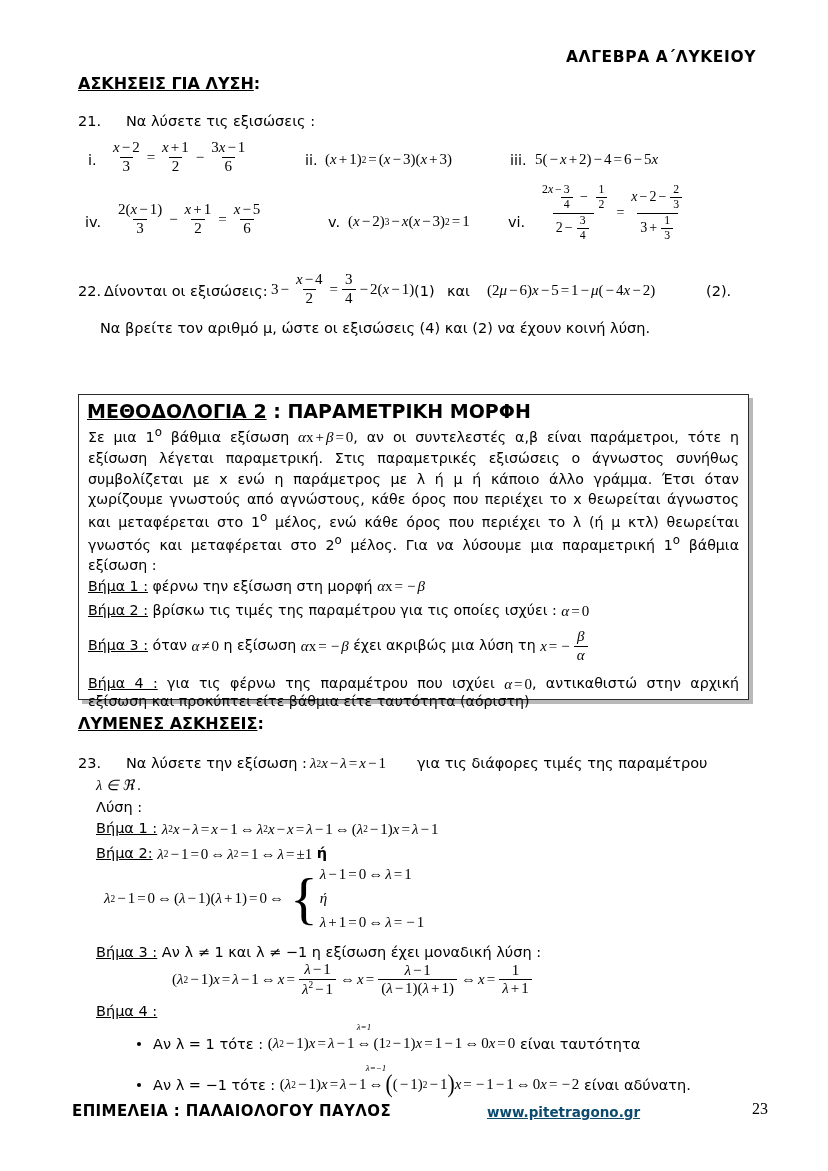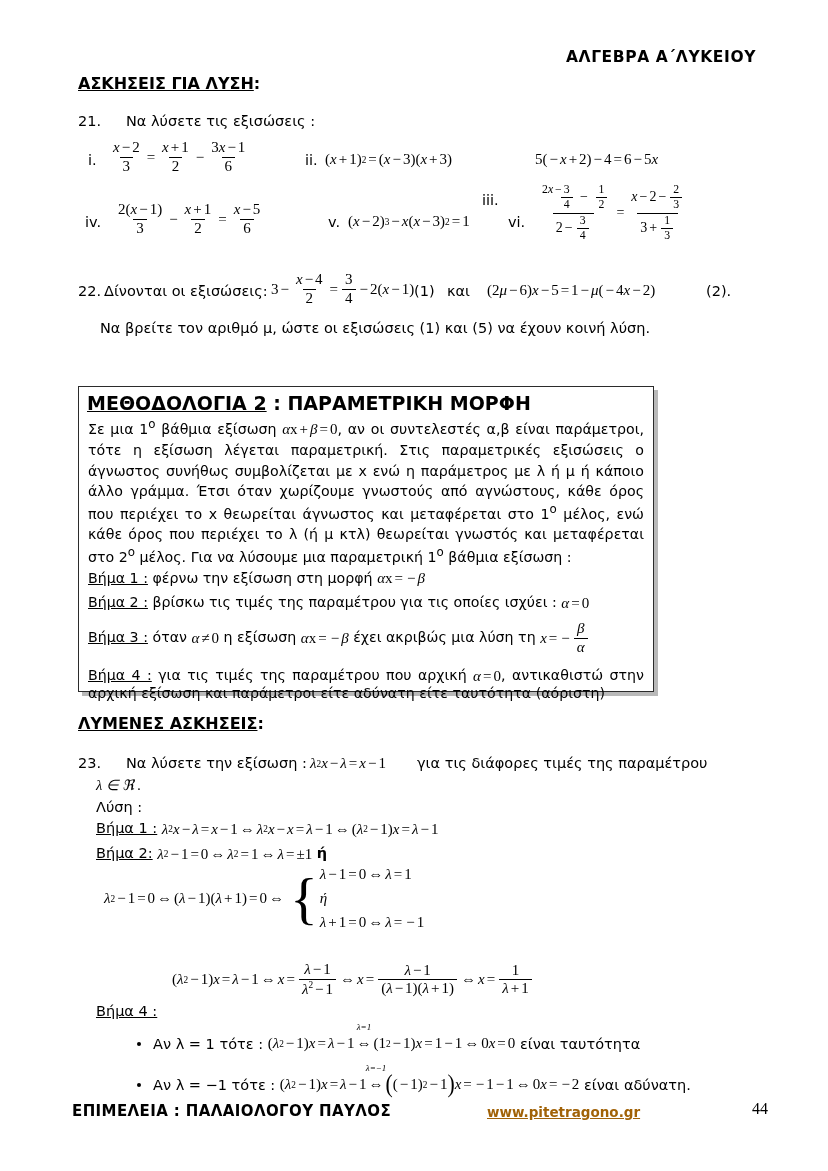--- a/index.html
+++ b/index.html
@@ -81,22 +81,22 @@
   .frac > .d {
     border-top: 1px solid #000;
     padding: 1px 3px 0 3px;
   }
   .frac.small { font-size: 0.84em; align-items: flex-end; }
 
   
   .meth-box {
     position: absolute;
     left: 78px;
-    top: 386px;
-    width: 576px;
+    top: 394px;
+    width: 671px;
     height: 306px;
     border: 1.6px solid #2b2b2b;
     background: #ffffff;
     box-sizing: border-box;
     box-shadow: 4px 4px 0 0 #b9b9b9;
   }
   .meth-title {
     font-size: 19px;
     font-weight: bold;
     font-family: "DejaVu Sans", sans-serif;
@@ -183,21 +183,21 @@
     font-weight: bold;
     letter-spacing: 0.4px;
     font-family: "DejaVu Sans", sans-serif;
   }
   .footer-link {
     position: absolute;
     left: 487px;
     top: 1104px;
     font-size: 13.5px;
     font-weight: bold;
-    color: #a16207;
+    color: #0c4a6e;
     text-decoration: underline;
     font-family: "DejaVu Sans", sans-serif;
   }
   .footer-page {
     position: absolute;
     left: 752px;
     top: 1100px;
     font-size: 16px;
     font-family: "Liberation Serif", serif;
   }
@@ -240,21 +240,21 @@
           <span class="d up">6</span>
         </span>
     </span>
   </div>
 
   <div class="para" style="left:305px; top:152px;">ii.</div>
   <div style="position:absolute; left:325px; top:150px;">
     <span class="math"><span class="up">(</span>x<span class="op">+</span><span class="up">1)</span><sup class="exn">2</sup><span class="op">=</span><span class="up">(</span>x<span class="op">−</span><span class="up">3)(</span>x<span class="op">+</span><span class="up">3)</span></span>
   </div>
 
-  <div class="para" style="left:482px; top:152px;margin-top:40px;">iii.</div>
+  <div class="para" style="left:510px; top:152px;">iii.</div>
   <div style="position:absolute; left:535px; top:150px;">
     <span class="math"><span class="up">5(</span><span class="op">−</span>x<span class="op">+</span><span class="up">2)</span><span class="op">−</span><span class="up">4</span><span class="op">=</span><span class="up">6</span><span class="op">−</span><span class="up">5</span>x</span>
   </div>
 
   <div class="para" style="left:85px; top:214px;">iv.</div>
   <div style="position:absolute; left:113px; top:202px;">
     <span class="math">
       <span class="frac">
           <span class="n"><span class="up">2(</span>x<span class="op">−</span><span class="up">1)</span></span>
           <span class="d up">3</span>
@@ -327,21 +327,21 @@
         </span>
       <span class="op">−</span><span class="up">2(</span>x<span class="op">−</span><span class="up">1)</span>
     </span>
   </div>
   <div class="para" style="left:414px; top:283px;">(1)</div>
   <div class="para" style="left:447px; top:283px;">και</div>
   <div style="position:absolute; left:487px; top:281px;">
     <span class="math"><span class="up">(2</span>μ<span class="op">−</span><span class="up">6)</span>x<span class="op">−</span><span class="up">5</span><span class="op">=</span><span class="up">1</span><span class="op">−</span>μ<span class="up">(</span><span class="op">−</span><span class="up">4</span>x<span class="op">−</span><span class="up">2)</span></span>
   </div>
   <div class="para" style="left:706px; top:283px;">(2).</div>
-  <div class="para" style="left:100px; top:320px;">Να βρείτε τον αριθμό μ, ώστε οι εξισώσεις (1) και (5) να έχουν κοινή λύση.</div>
+  <div class="para" style="left:100px; top:320px;">Να βρείτε τον αριθμό μ, ώστε οι εξισώσεις (4) και (2) να έχουν κοινή λύση.</div>
 
   <div class="meth-box">
     <div class="meth-title">
       <span class="u">ΜΕΘΟΔΟΛΟΓΙΑ 2</span>
       <span>: ΠΑΡΑΜΕΤΡΙΚΗ ΜΟΡΦΗ</span>
     </div>
 
     <div class="meth-body">
       <p>
         <span>Σε μια 1</span><sup>ο</sup><span> βάθμια εξίσωση</span>
@@ -369,22 +369,22 @@
       <span class="math">α<span class="up">x</span><span class="op">=</span><span class="op">−</span>β</span>
       <span>έχει ακριβώς μια λύση τη</span>
       <span class="math">x<span class="op">=</span><span class="op">−</span><span class="frac">
             <span class="n">β</span>
             <span class="d">α</span>
           </span></span>
     </div>
 
     <div class="step-line wrap" style="margin-top:12px;">
       <span class="step-lab">Βήμα  4 :</span>
-      <span>για τις τιμές της παραμέτρου που αρχική</span>
-      <span class="math">α<span class="op">=</span><span class="up">0</span></span><span>, αντικαθιστώ στην αρχική εξίσωση και παράμετροι είτε αδύνατη είτε ταυτότητα (αόριστη)</span>
+      <span>για τις φέρνω της παραμέτρου που ισχύει</span>
+      <span class="math">α<span class="op">=</span><span class="up">0</span></span><span>, αντικαθιστώ στην αρχική εξίσωση και προκύπτει είτε βάθμια είτε ταυτότητα (αόριστη)</span>
     </div>
   </div>
 
   <div class="sect-title" style="left:78px; top:714px;">
     <span class="u">ΛΥΜΕΝΕΣ ΑΣΚΗΣΕΙΣ</span><span>:</span>
   </div>
 
   <div class="para" style="left:78px; top:755px;">23.</div>
   <div class="para" style="left:126px; top:755px;">Να λύσετε την εξίσωση :</div>
   <div style="position:absolute; left:310px; top:754px;">
@@ -408,20 +408,24 @@
   <div class="brace-group" style="left:104px; top:866px;">
     <span class="math" style="margin-right:4px;">λ<sup class="exn">2</sup><span class="op">−</span><span class="up">1</span><span class="op">=</span><span class="up">0</span><span class="op">⇔</span><span class="up">(</span>λ<span class="op">−</span><span class="up">1)(</span>λ<span class="op">+</span><span class="up">1)</span><span class="op">=</span><span class="up">0</span><span class="op">⇔</span></span>
     <span class="brace">{</span>
     <div class="brace-rows">
       <span class="math">λ<span class="op">−</span><span class="up">1</span><span class="op">=</span><span class="up">0</span><span class="op">⇔</span>λ<span class="op">=</span><span class="up">1</span></span>
       <span class="math">ή</span>
       <span class="math">λ<span class="op">+</span><span class="up">1</span><span class="op">=</span><span class="up">0</span><span class="op">⇔</span>λ<span class="op">=</span><span class="op">−</span><span class="up">1</span></span>
     </div>
   </div>
 
+  <div style="position:absolute; left:96px; top:944px; font-size:14.5px; font-family:'DejaVu Sans',sans-serif; white-space:nowrap;">
+    <span class="step-lab">Βήμα  3 :</span>
+    <span>Αν λ ≠ 1 και λ ≠ −1 η εξίσωση έχει μοναδική λύση :</span>
+  </div>
   <div style="position:absolute; left:172px; top:962px;">
     <span class="math">
       <span class="up">(</span>λ<sup class="exn">2</sup><span class="op">−</span><span class="up">1)</span>x<span class="op">=</span>λ<span class="op">−</span><span class="up">1</span><span class="op">⇔</span>x<span class="op">=</span>
       <span class="frac">
           <span class="n">λ<span class="op">−</span><span class="up">1</span></span>
           <span class="d">λ<sup class="exn">2</sup><span class="op">−</span><span class="up">1</span></span>
         </span>
       <span class="op">⇔</span>x<span class="op">=</span>
       <span class="frac">
           <span class="n">λ<span class="op">−</span><span class="up">1</span></span>
@@ -452,15 +456,15 @@
     <span class="bullet-dot"></span>
     <span>Αν λ = −1 τότε :</span>&nbsp;
     <span class="math">
       <span class="up">(</span>λ<sup class="exn">2</sup><span class="op">−</span><span class="up">1)</span>x<span class="op">=</span>λ<span class="op">−</span><span class="up">1</span><span class="overlab"><span class="lab">λ=−1</span><span class="op">⇔</span></span><span class="tall-paren">(</span><span class="up">(</span><span class="op">−</span><span class="up">1)</span><sup class="exn">2</sup><span class="op">−</span><span class="up">1</span><span class="tall-paren">)</span>x<span class="op">=</span><span class="op">−</span><span class="up">1</span><span class="op">−</span><span class="up">1</span><span class="op">⇔</span><span class="up">0</span>x<span class="op">=</span><span class="op">−</span><span class="up">2</span>
     </span>&nbsp;
     <span>είναι αδύνατη.</span>
   </div>
 
   <div class="footer-left">ΕΠΙΜΕΛΕΙΑ : ΠΑΛΑΙΟΛΟΓΟΥ ΠΑΥΛΟΣ</div>
   <a class="footer-link" href="#">www.pitetragono.gr</a>
-  <div class="footer-page">44</div>
+  <div class="footer-page">23</div>
 
 </div>
 
 </body></html>

